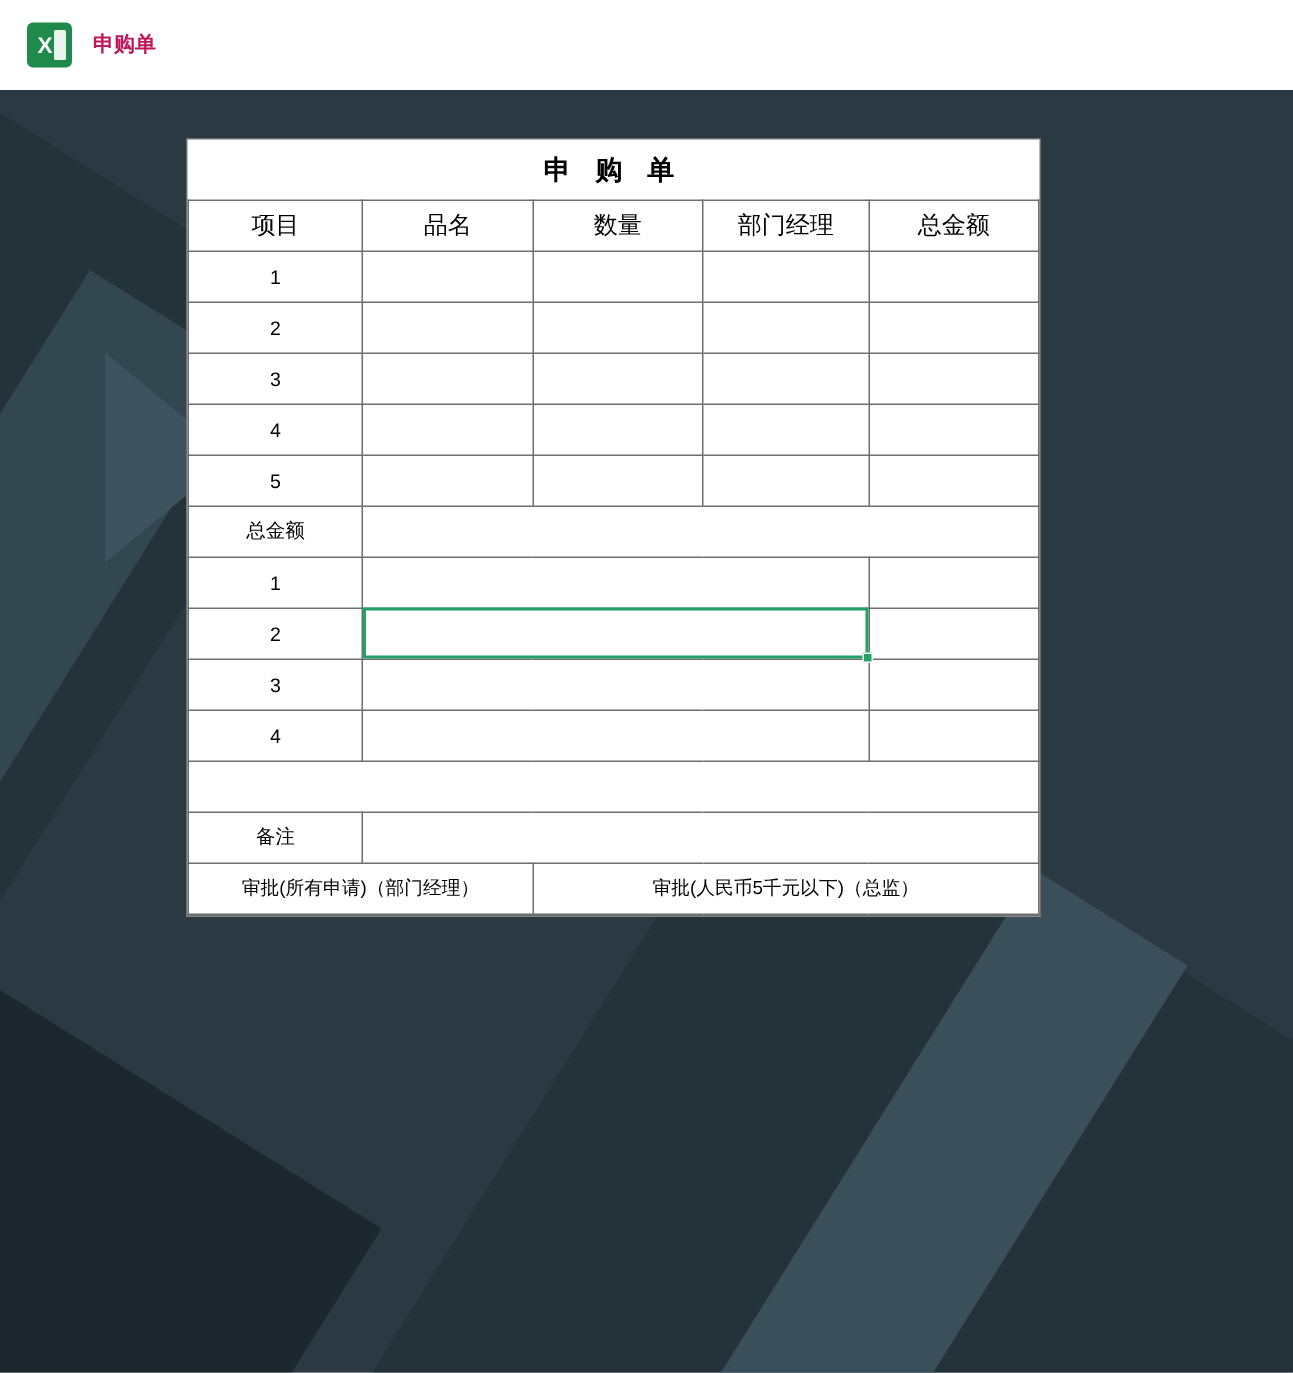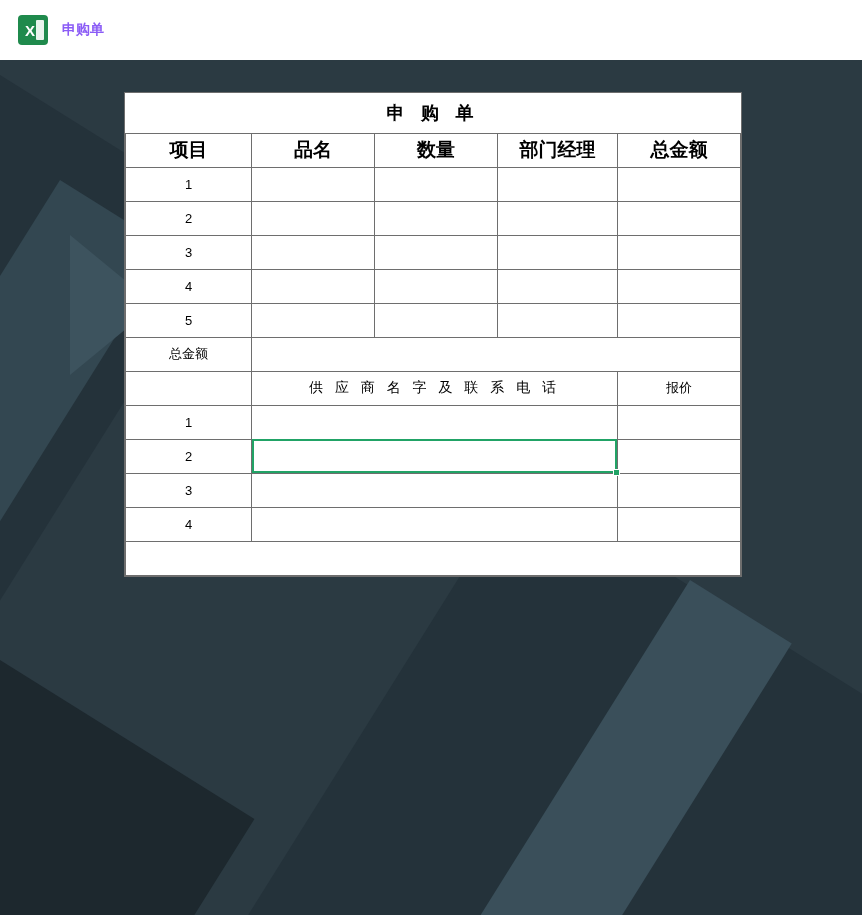--- a/index.html
+++ b/index.html
@@ -54,21 +54,21 @@
     border-radius: 1px;
   }
   .app-icon .xletter {
     position: relative;
     z-index: 2;
     margin-right: 6px;
   }
   .doc-title {
     margin-left: 14px;
     font-size: 14px;
-    color: #8b5cf6;
+    color: #be185d;
     font-weight: bold;
   }
 
   
   .bg {
     position: absolute;
     left: 0; top: 60px;
     width: 862px;
     height: 855px;
     background: #2b3a42;
@@ -122,21 +122,21 @@
     background: #1d282e;
     transform: rotate(32deg);
     transform-origin: top left;
   }
 
   
   .sheet {
     position: absolute;
     left: 124px;
     top: 92px;
-    width: 618px;
+    width: 570px;
     background: #ffffff;
     z-index: 3;
     border: 1px solid #6e6e6e;
     box-sizing: border-box;
   }
   table.form {
     width: 100%;
     border-collapse: collapse;
     table-layout: fixed;
     font-size: 13px;
@@ -152,22 +152,22 @@
   }
   .title-cell {
     border: none !important;
     height: 40px !important;
     font-size: 18px;
     font-weight: bold;
     letter-spacing: 6px;
     font-family: "Liberation Serif", "DejaVu Serif", serif;
   }
   .hdr {
-    font-weight: bold;
-    font-size: 19px;
+    font-weight: normal;
+    font-size: 16px;
   }
   .spaced {
     letter-spacing: 4px;
     font-size: 14px;
   }
   .tall-blank td {
     height: 185px;
   }
   .approve td {
     height: 64px;
@@ -269,25 +269,20 @@
       <td></td>
       <td></td>
       <td></td>
     </tr>
 
     <tr>
       <td>总金额</td>
       <td colspan="4"></td>
     </tr>
 
-    <tr>
-      <td></td>
-      <td class="spaced" colspan="3">供 应 商 名 字 及 联 系 电 话</td>
-      <td>报价</td>
-    </tr>
 
     <tr>
       <td>1</td>
       <td colspan="3"></td>
       <td></td>
     </tr>
     <tr>
       <td>2</td>
       <td class="selected" colspan="3"></td>
       <td></td>
@@ -300,16 +295,24 @@
     <tr>
       <td>4</td>
       <td colspan="3"></td>
       <td></td>
     </tr>
 
     <tr class="tall-blank">
       <td colspan="5"></td>
     </tr>
 
-
+    <tr>
+      <td>备注</td>
+      <td colspan="4"></td>
+    </tr>
+
+    <tr class="approve">
+      <td colspan="2">审批(所有申请)（部门经理）</td>
+      <td colspan="3">审批(人民币5千元以下)（总监）</td>
+    </tr>
   </tbody>
     </table>
 </div>
 
 </body></html>

